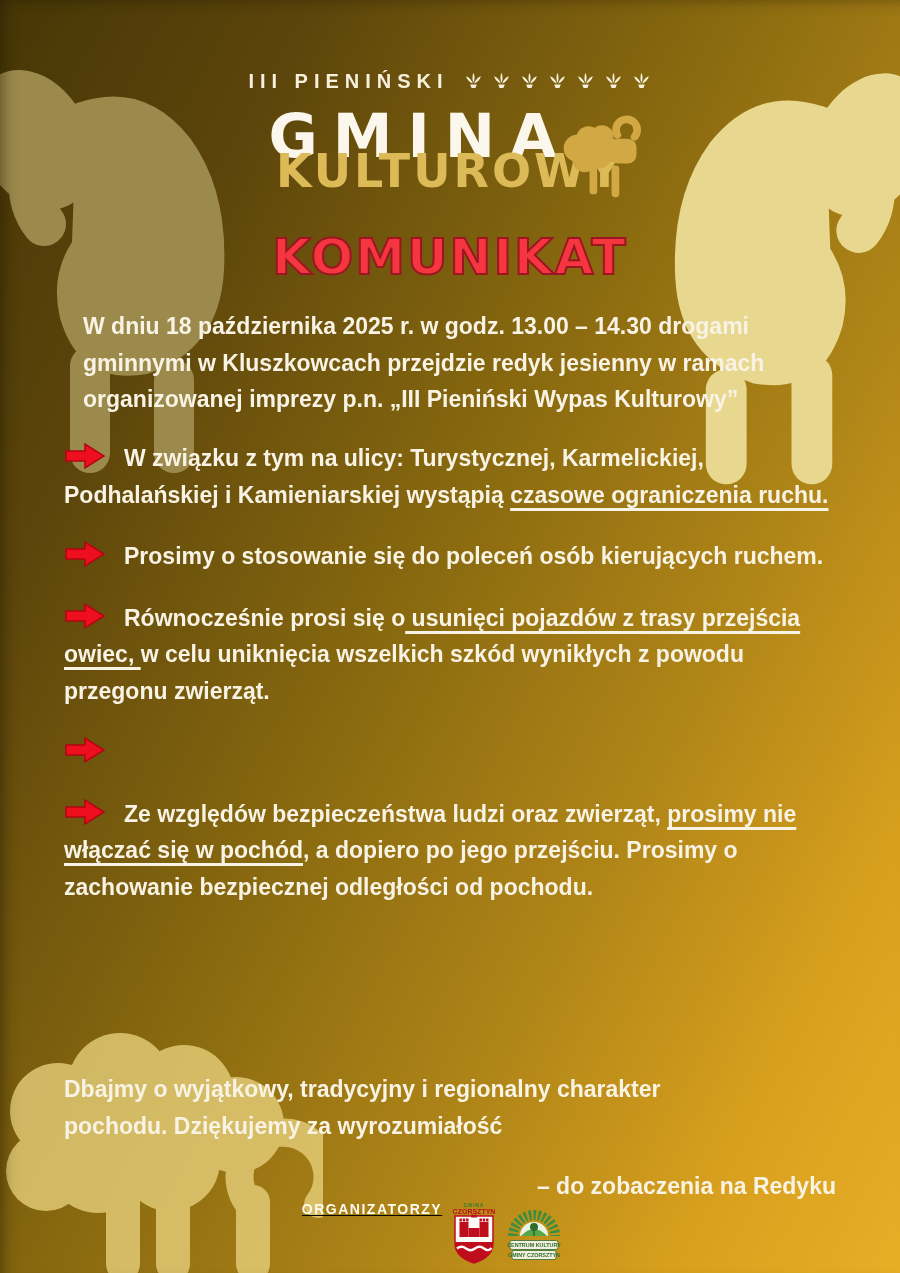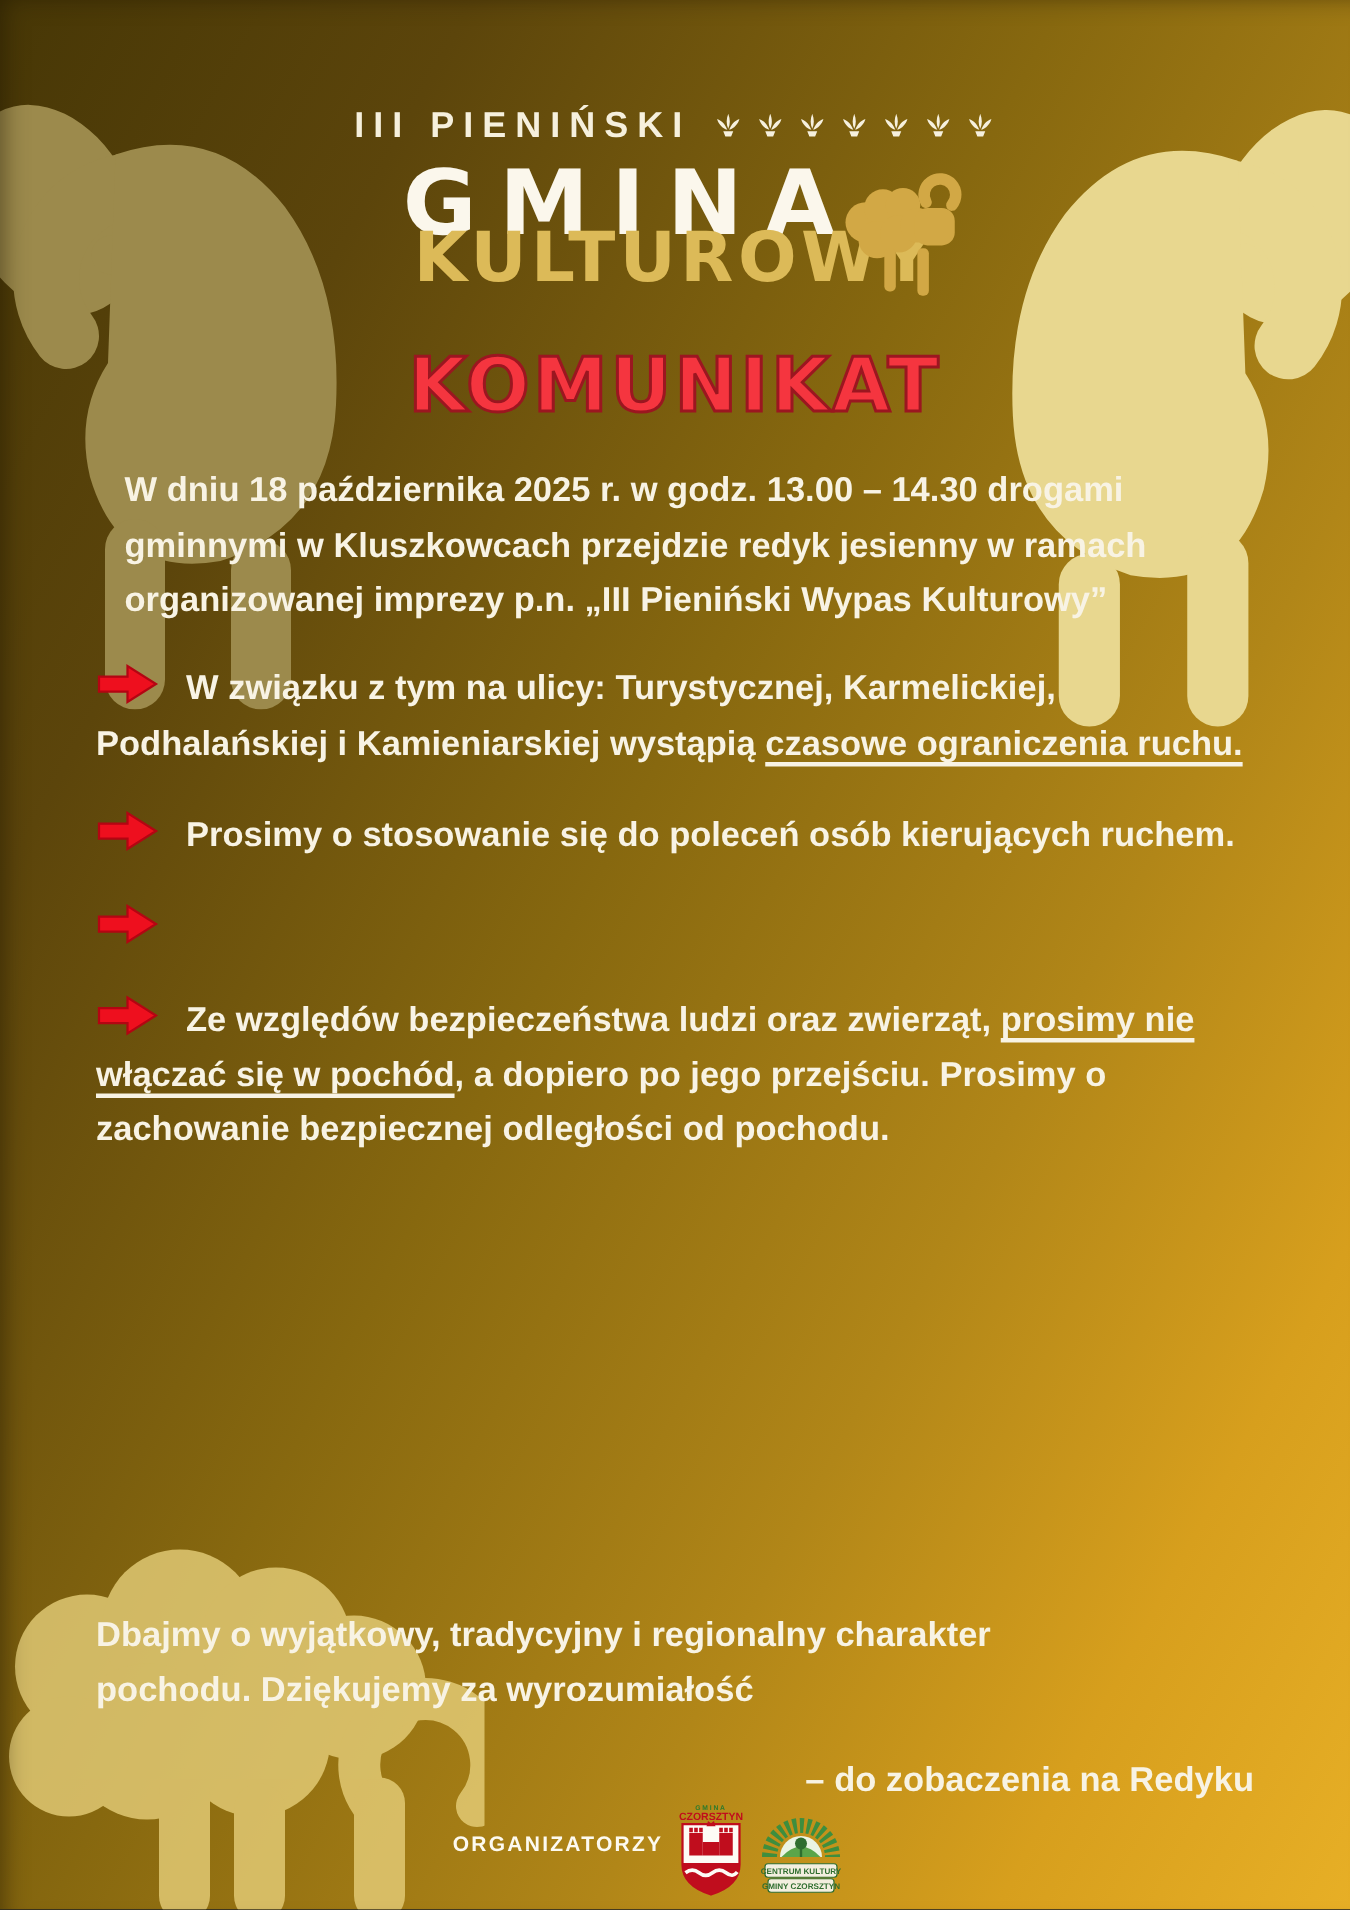--- a/index.html
+++ b/index.html
@@ -15,21 +15,21 @@
   svg{display:block;}
   
   .ram-left{position:absolute; left:-18px; top:28px; width:255px; height:445px;}
   .ram-left .fill{fill:var(--silhouette-tan,#9c8a4c);} .ram-left .stroke{stroke:var(--silhouette-tan,#9c8a4c);}
   .ram-right{position:absolute; right:-22px; top:30px; width:260px; height:455px; transform:scaleX(-1);}
   .ram-right .fill{fill:var(--silhouette-cream,#e8d78f);} .ram-right .stroke{stroke:var(--silhouette-cream,#e8d78f);}
   .sheep-bottom{position:absolute; left:-12px; bottom:-8px; width:335px; height:292px; opacity:.8;}
   .sheep-bottom .fill{fill:#e6cf7a;} .sheep-bottom .stroke{stroke:#e6cf7a;}
   
   .pretitle-row{position:absolute; top:70px; left:0; right:0; display:flex; justify-content:center; align-items:center; gap:14px;}
-  .pretitle{color:#f6f0dd; font-size:24px; letter-spacing:6px; white-space:nowrap;}
+  .pretitle{color:#f6f0dd; font-size:20px; letter-spacing:6px; white-space:nowrap;}
   .flowers{display:flex; gap:7px; align-items:center;}
   .flowers svg{width:21px; height:21px; fill:#f6f0dd;}
   .title1{position:absolute; top:101px; left:0; width:100%; text-align:center;
     font-family:"DejaVu Sans", sans-serif; font-weight:700; font-size:60px; letter-spacing:15px;
     color:#fbf7ec; text-indent:-60px;}
   .title2{position:absolute; top:144px; left:0; width:100%; text-align:center;
     font-family:"DejaVu Sans", sans-serif; font-weight:700; font-size:46px; letter-spacing:3px;
     color:var(--title-gold,#dcba58);}
   .title-sheep{position:absolute; left:556px; top:106px; width:92px; height:96px;}
   .title-sheep .fill{fill:#d2a845;} .title-sheep .stroke{stroke:#d2a845;}
@@ -42,21 +42,21 @@
   .intro p{margin:0 auto; max-width:748px;}
   .bullet-list{position:absolute; top:440px; left:64px; right:62px;}
   .bullet{margin:0 0 25px 0;}
   .bullet p{margin:0;}
   .arrow{display:inline-block; width:42px; height:28px; vertical-align:-4px; margin-right:18px;}
   .u{text-decoration:underline; text-decoration-thickness:2.5px; text-underline-offset:5px;}
   .closing{position:absolute; top:1071px; left:64px; right:62px;}
   .closing p{margin:0; max-width:700px;}
   .signoff{position:absolute; top:1168px; left:64px; right:64px; text-align:right;}
   
-  .footer{position:absolute; left:0; right:36px; bottom:8px; display:flex; justify-content:center; align-items:center; gap:10px;}
+  .footer{position:absolute; left:0; right:36px; bottom:8px; display:flex; justify-content:center; align-items:flex-start; gap:10px;text-decoration:underline;}
   .org-label{color:#fdfaf0; font-size:14px; letter-spacing:1.5px; margin-bottom:8px;}
   .logo-crest{width:44px; height:64px;}
   .logo-ck{width:56px; height:60px;}
   .svg-txt{font-family:"Liberation Sans", sans-serif; font-weight:700;}
 </style>
 </head>
 <body>
 
 <div class="poster">
 
@@ -147,20 +147,25 @@
             <polygon points="2,9 21,9 21,2 40,14 21,26 21,19 2,19" fill="var(--arrow-red,#ee0f1e)" stroke="#b30512" stroke-width="1.5"></polygon>
           </svg><span>W związku z tym na ulicy: Turystycznej, Karmelickiej, Podhalańskiej i Kamieniarskiej wystąpią </span><span class="u">czasowe ograniczenia ruchu. </span></p>
     </div>
 
     <div class="bullet">
       <p class="bullet-text"><svg class="arrow" viewBox="0 0 42 28" aria-hidden="true">
             <polygon points="2,9 21,9 21,2 40,14 21,26 21,19 2,19" fill="var(--arrow-red,#ee0f1e)" stroke="#b30512" stroke-width="1.5"></polygon>
           </svg><span>Prosimy o stosowanie się do poleceń osób kierujących ruchem.</span></p>
     </div>
 
+    <div class="bullet">
+      <p class="bullet-text"><svg class="arrow" viewBox="0 0 42 28" aria-hidden="true">
+            <polygon points="2,9 21,9 21,2 40,14 21,26 21,19 2,19" fill="var(--arrow-red,#ee0f1e)" stroke="#b30512" stroke-width="1.5"></polygon>
+          </svg><span>Równocześnie prosi się o</span><span class="u"> usunięci pojazdów z trasy przejścia owiec, </span><span>w celu uniknięcia wszelkich szkód wynikłych z powodu przegonu zwierząt.</span></p>
+    </div>
 
     <div class="bullet">
       <p class="bullet-text"><svg class="arrow" viewBox="0 0 42 28" aria-hidden="true">
             <polygon points="2,9 21,9 21,2 40,14 21,26 21,19 2,19" fill="var(--arrow-red,#ee0f1e)" stroke="#b30512" stroke-width="1.5"></polygon>
           </svg></p>
     </div>
 
     <div class="bullet">
       <p class="bullet-text"><svg class="arrow" viewBox="0 0 42 28" aria-hidden="true">
             <polygon points="2,9 21,9 21,2 40,14 21,26 21,19 2,19" fill="var(--arrow-red,#ee0f1e)" stroke="#b30512" stroke-width="1.5"></polygon>

